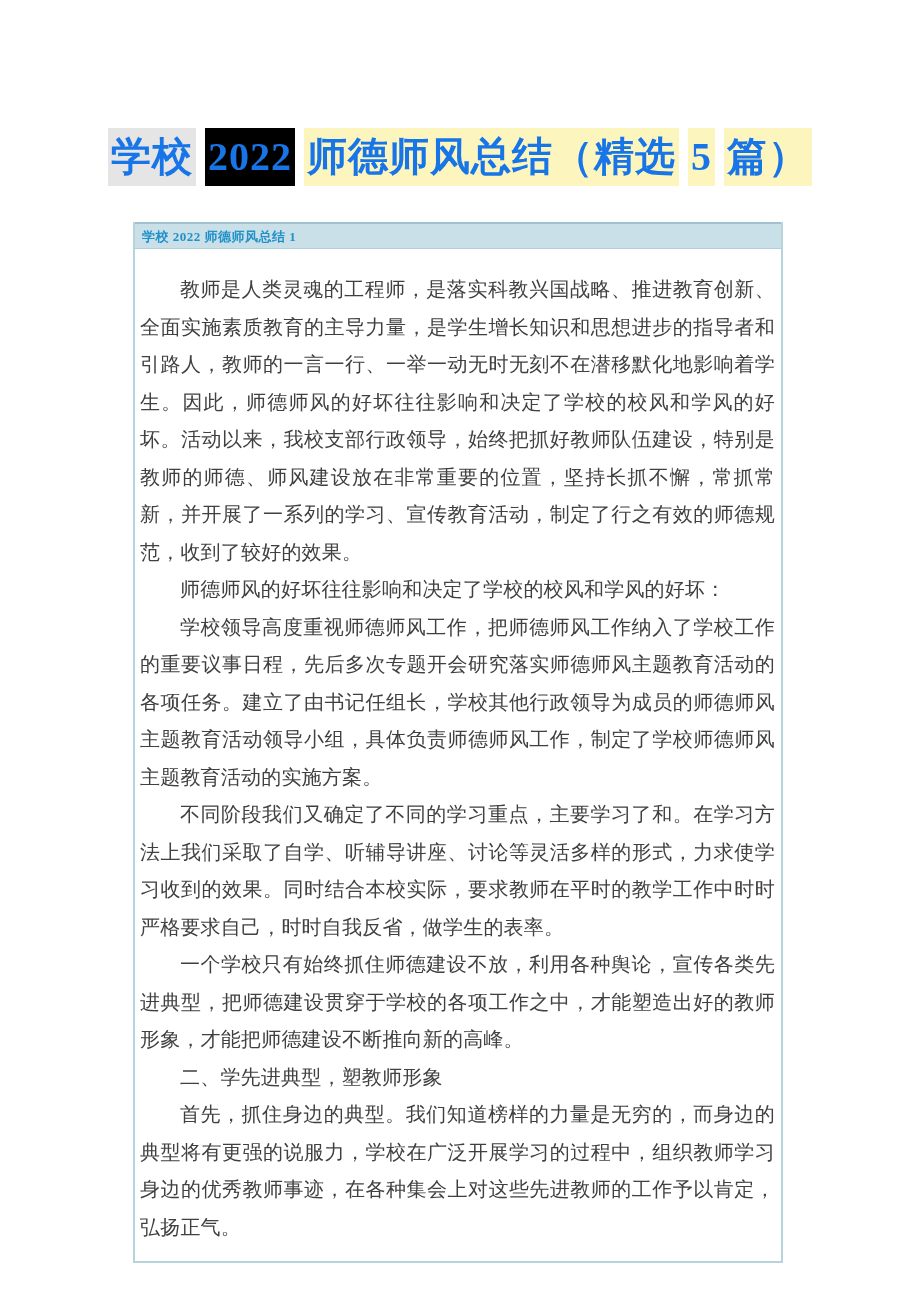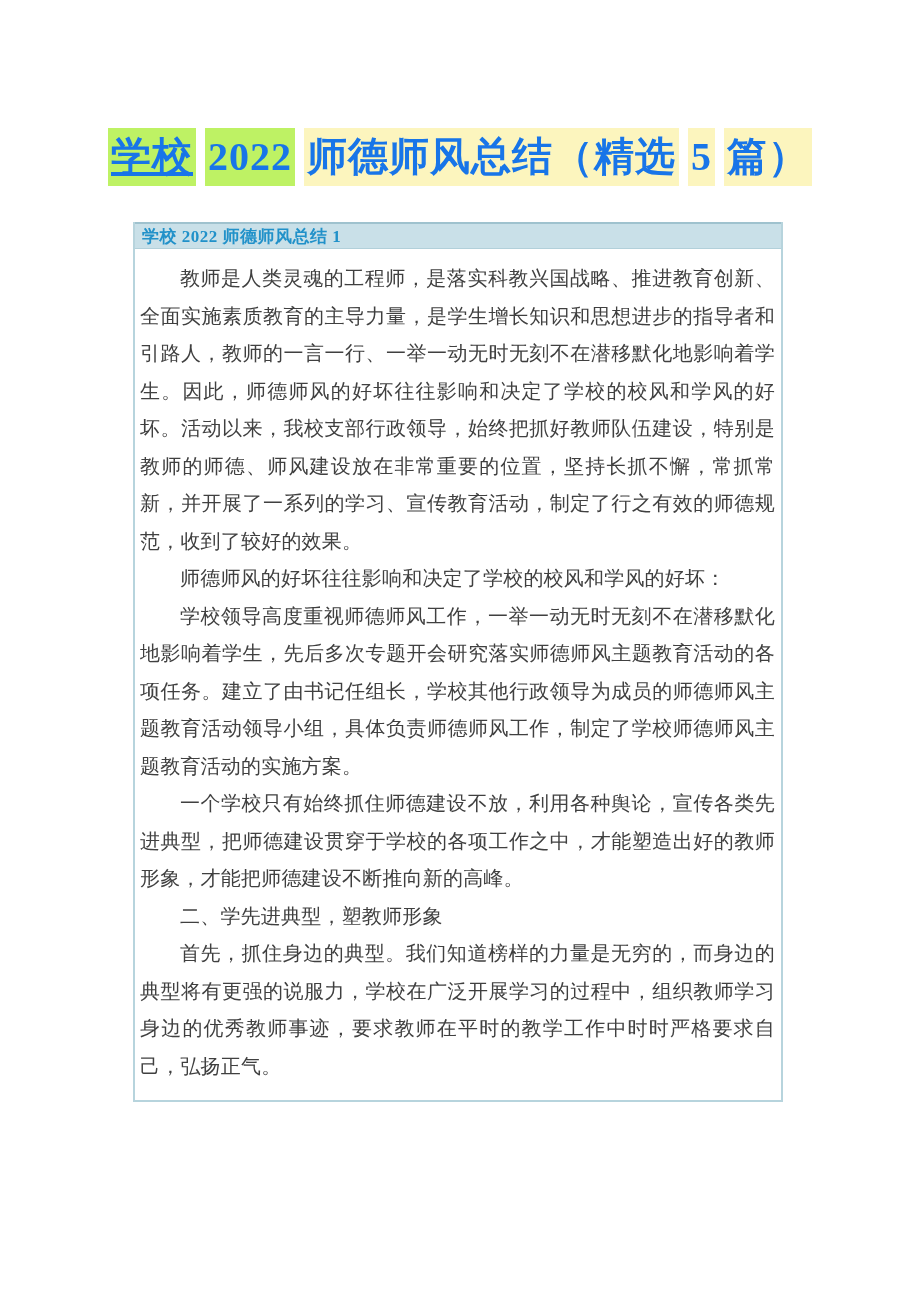--- a/index.html
+++ b/index.html
@@ -51,56 +51,57 @@
   .article-header {
     box-sizing: border-box;
     height: 27px;
     border-top: 2px solid;
     border-bottom: 1px solid;
     padding: 0 0 0 7px;
     display: flex;
     align-items: center;
   }
   .article-header-label {
-    font-size: 17px;
+    font-size: 13px;
     font-weight: 700;
     line-height: 1;
     letter-spacing: 0.5px;
     font-family: Liberation Serif, serif;
   }
   .article-body {
     box-sizing: border-box;
-    padding: 11px 6px 15px 5px;
+    padding: 22px 6px 15px 5px;
     text-align: justify;
   }
   .article-body p {
     margin: 0;
     text-indent: 2em;
     font-size: 20px;
     line-height: 37.5px;
     letter-spacing: 0.2px;
   }
 </style>
 </head>
 <body>
 
 <div class="page">
 
   <h1 class="doc-title" style="color: rgb(24, 117, 232);">
     
-  <span class="title-seg" style="background: #bef264; text-decoration: underline;">学校</span><span class="title-seg" style="background: #bef264;">2022</span><span class="title-seg" style="background: rgb(252, 245, 190);">师德师风总结（精选</span><span class="title-seg" style="background: rgb(252, 245, 190);">5</span><span class="title-seg" style="background: rgb(252, 245, 190);">篇）</span></h1>
+  <span class="title-seg" style="background: #e5e5e5;">学校</span><span class="title-seg" style="background: #000000;">2022</span><span class="title-seg" style="background: rgb(252, 245, 190);">师德师风总结（精选</span><span class="title-seg" style="background: rgb(252, 245, 190);">5</span><span class="title-seg" style="background: rgb(252, 245, 190);">篇）</span></h1>
 
   <section class="article-box" style="border-color: rgb(183, 212, 221);">
     <header class="article-header" style="background: rgb(201, 224, 232); border-top-color: rgb(159, 194, 206); border-bottom-color: rgb(178, 208, 218);">
       <span class="article-header-label" style="color: rgb(33, 145, 201);">学校 2022 师德师风总结 1</span>
     </header>
     <div class="article-body" style="color: rgb(64, 64, 64);">
 
     <p>教师是人类灵魂的工程师，是落实科教兴国战略、推进教育创新、全面实施素质教育的主导力量，是学生增长知识和思想进步的指导者和引路人，教师的一言一行、一举一动无时无刻不在潜移默化地影响着学生。因此，师德师风的好坏往往影响和决定了学校的校风和学风的好坏。活动以来，我校支部行政领导，始终把抓好教师队伍建设，特别是教师的师德、师风建设放在非常重要的位置，坚持长抓不懈，常抓常新，并开展了一系列的学习、宣传教育活动，制定了行之有效的师德规范，收到了较好的效果。</p>
         <p>师德师风的好坏往往影响和决定了学校的校风和学风的好坏：</p>
-        <p>学校领导高度重视师德师风工作，一举一动无时无刻不在潜移默化地影响着学生，先后多次专题开会研究落实师德师风主题教育活动的各项任务。建立了由书记任组长，学校其他行政领导为成员的师德师风主题教育活动领导小组，具体负责师德师风工作，制定了学校师德师风主题教育活动的实施方案。</p>
+        <p>学校领导高度重视师德师风工作，把师德师风工作纳入了学校工作的重要议事日程，先后多次专题开会研究落实师德师风主题教育活动的各项任务。建立了由书记任组长，学校其他行政领导为成员的师德师风主题教育活动领导小组，具体负责师德师风工作，制定了学校师德师风主题教育活动的实施方案。</p>
+        <p>不同阶段我们又确定了不同的学习重点，主要学习了和。在学习方法上我们采取了自学、听辅导讲座、讨论等灵活多样的形式，力求使学习收到的效果。同时结合本校实际，要求教师在平时的教学工作中时时严格要求自己，时时自我反省，做学生的表率。</p>
         <p>一个学校只有始终抓住师德建设不放，利用各种舆论，宣传各类先进典型，把师德建设贯穿于学校的各项工作之中，才能塑造出好的教师形象，才能把师德建设不断推向新的高峰。</p>
         <p>二、学先进典型，塑教师形象</p>
-        <p>首先，抓住身边的典型。我们知道榜样的力量是无穷的，而身边的典型将有更强的说服力，学校在广泛开展学习的过程中，组织教师学习身边的优秀教师事迹，要求教师在平时的教学工作中时时严格要求自己，弘扬正气。</p>
+        <p>首先，抓住身边的典型。我们知道榜样的力量是无穷的，而身边的典型将有更强的说服力，学校在广泛开展学习的过程中，组织教师学习身边的优秀教师事迹，在各种集会上对这些先进教师的工作予以肯定，弘扬正气。</p>
       </div>
   </section>
 
 </div>
 
 </body></html>

